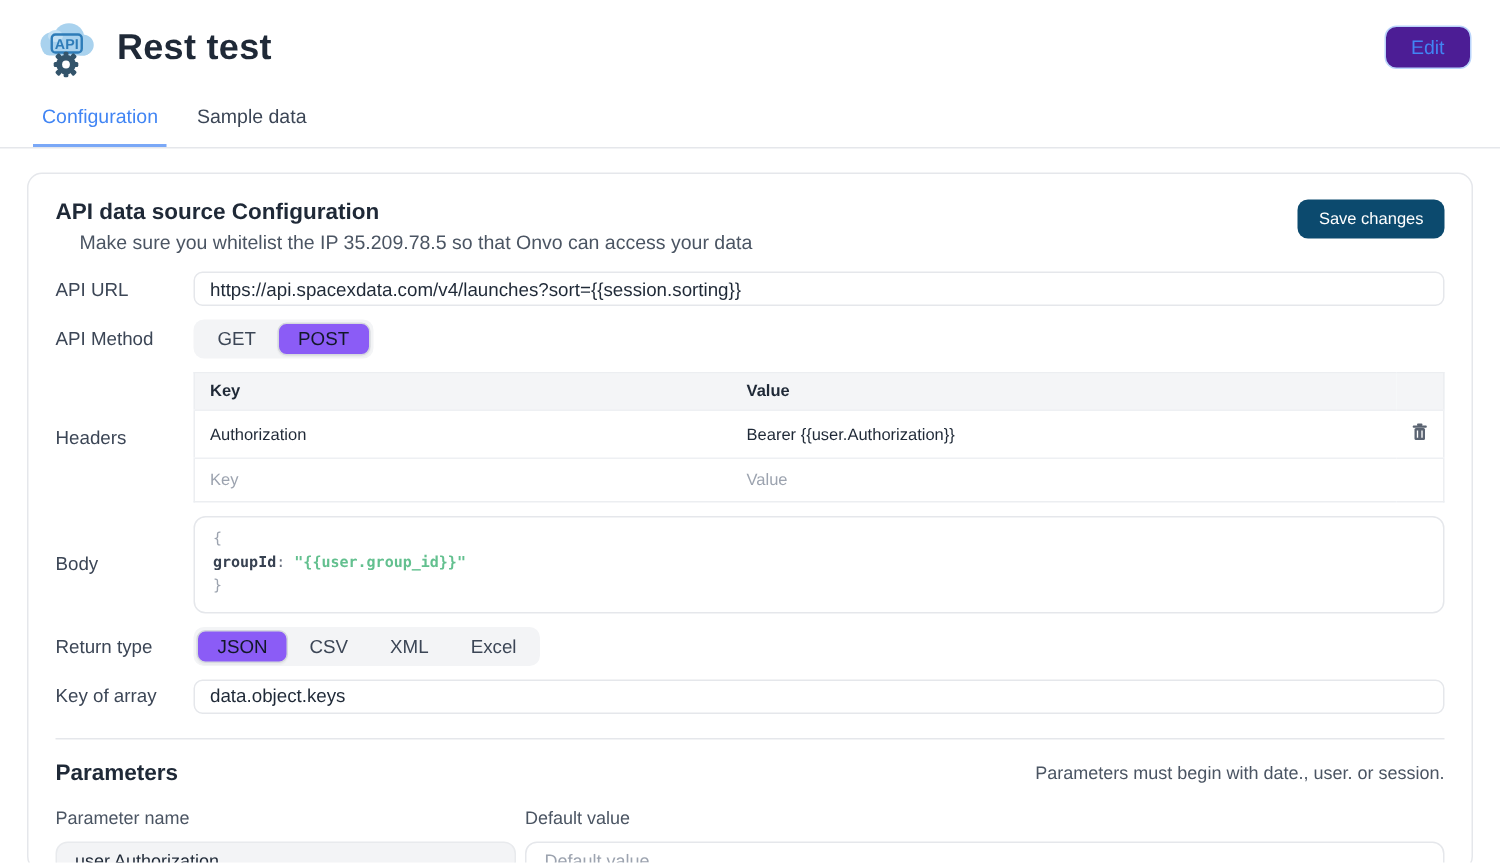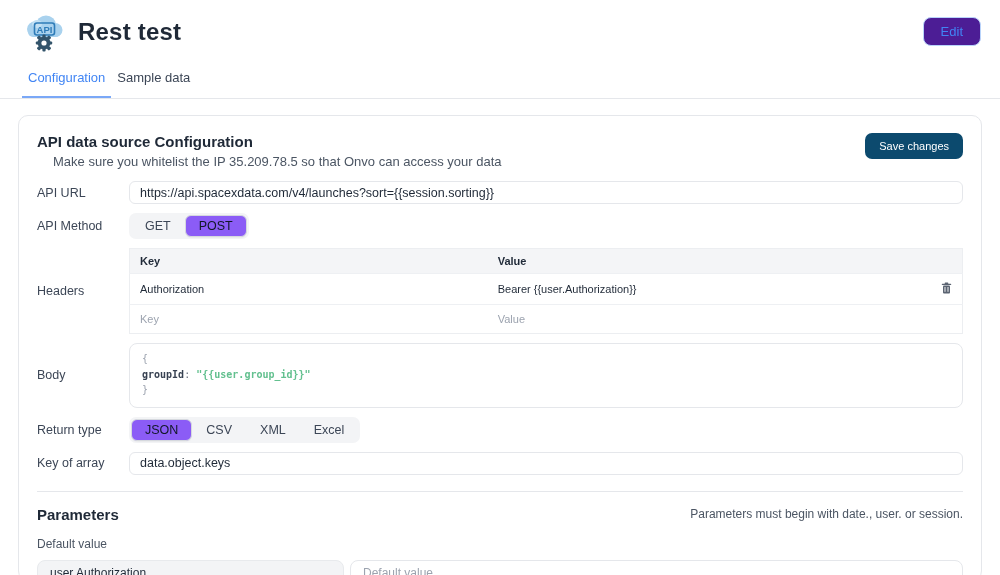--- a/index.html
+++ b/index.html
@@ -7,21 +7,21 @@
   body { font-family: "Liberation Sans", sans-serif; color: #1f2937; }
 
   
   .app-header { display: flex; align-items: center; padding: 10px 20px 4px 22px; position: relative; }
   .logo { width: 44px; height: 44px; flex: 0 0 auto; }
   .page-title { font-size: 24px; font-weight: bold; color: #1f2937; margin-left: 12px; letter-spacing: .2px; }
   .edit-btn { position: absolute; right: 19px; top: 17px; background: #4c1d95; border: 1px solid #b9d4fb;
               color: #4185f4; font-size: 13px; font-family: inherit; padding: 6px 17px; border-radius: 8px; cursor: pointer; }
 
   
-  .tabs { display: flex; padding: 6px 20px 0 22px; border-bottom: 1px solid #e5e7eb; }
+  .tabs { display: flex; gap: 14px; padding: 6px 20px 0 22px; border-bottom: 1px solid #e5e7eb; }
   .tab { font-size: 13px; color: #3c4656; padding: 6px 6px 11px 6px; cursor: pointer; border-bottom: 2px solid transparent; }
   .tab.active { color: #4185f4; border-bottom-color: #7aa8f7; }
 
   
   .card { margin: 16px 18px 0 18px; border: 1px solid #e5e7eb; border-radius: 10px; padding: 17px 18px 14px 18px; height: 466px; }
 
   .card-head { display: flex; align-items: flex-start; justify-content: space-between; margin-bottom: 12px; }
   .card-title { font-size: 15px; font-weight: bold; color: #1f2937; }
   .card-subtitle { font-size: 13px; color: #4b5563; margin-top: 4px; margin-left: 16px; }
   .save-btn { background: #0c4a6e; border: none; color: #fff; font-size: 11px; font-family: inherit;
@@ -205,20 +205,21 @@
   </div>
 
   <hr class="divider">
 
   <div class="params-head">
     <div class="params-title">Parameters</div>
     <div class="params-note">Parameters must begin with date., user. or session.</div>
   </div>
 
   <div class="param-grid-head">
+    <div class="param-col-label">Parameter name</div>
     <div class="param-col-label">Default value</div>
   </div>
 
   <div class="param-row">
     <div class="param-name">user.Authorization</div>
     <input class="param-default" placeholder="Default value" style="">
   </div>
 
 </div>
 

